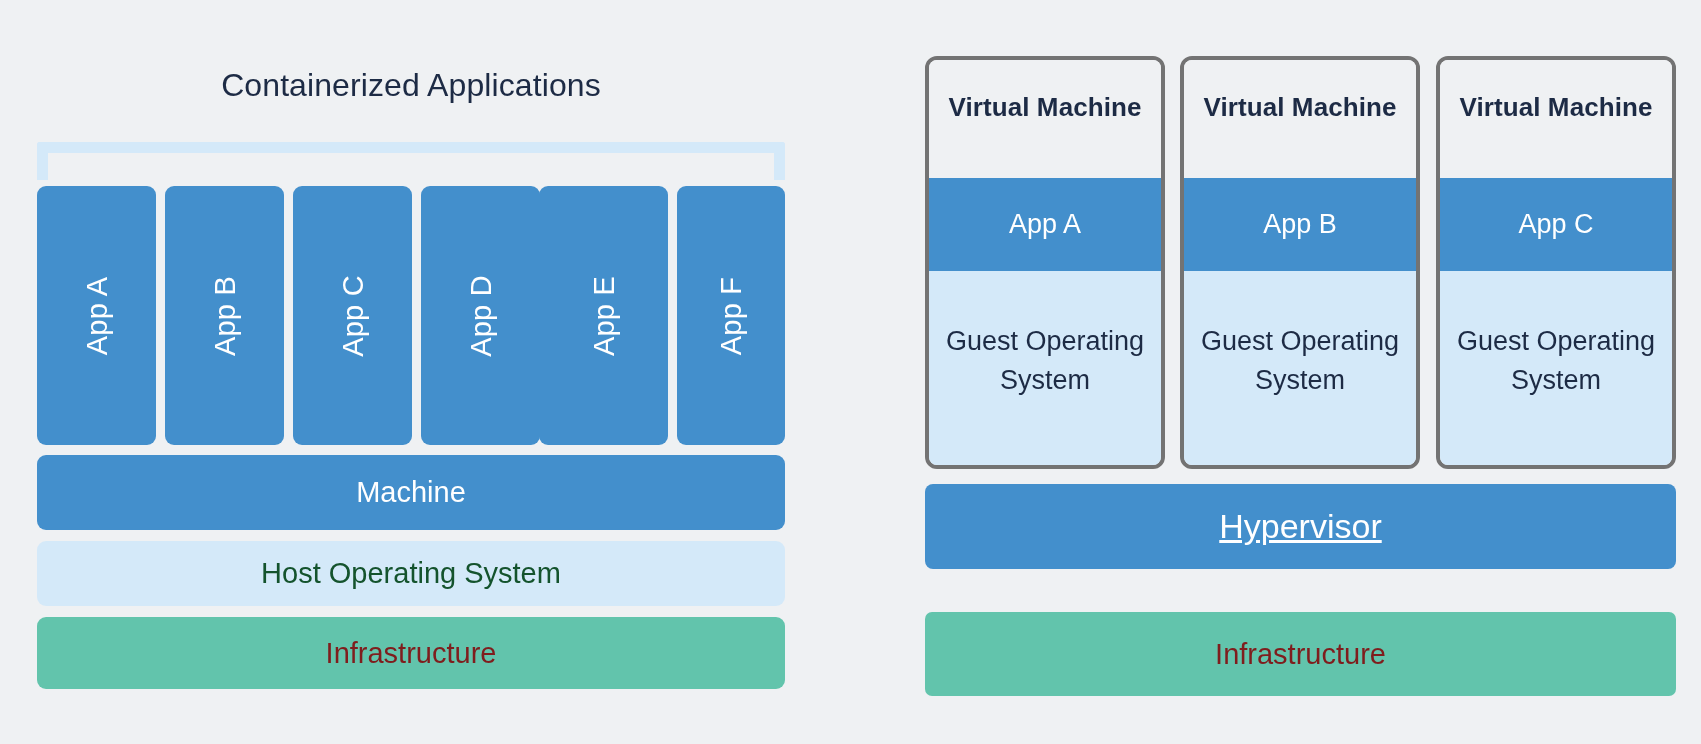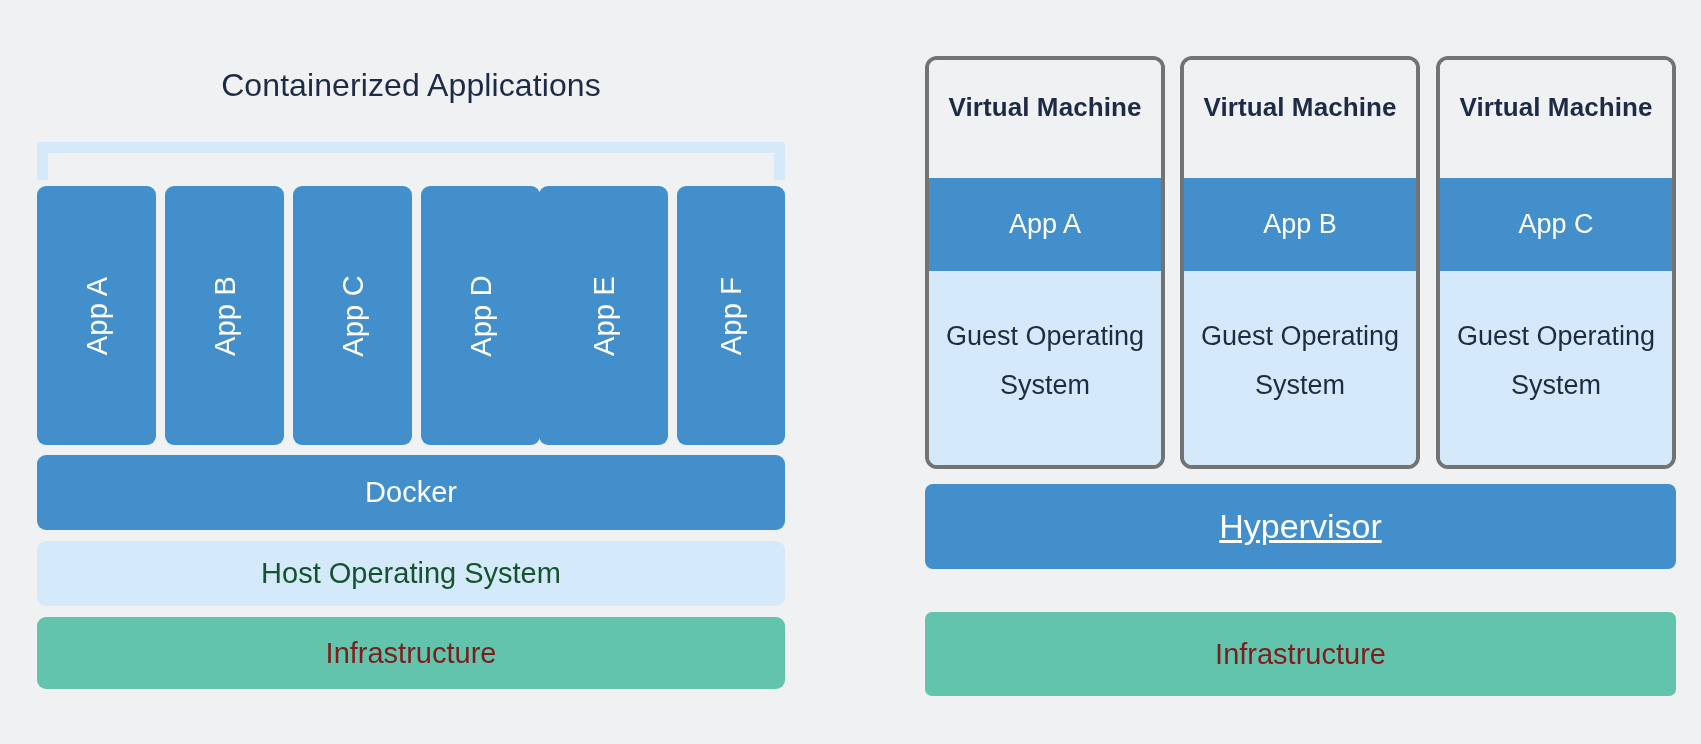--- a/index.html
+++ b/index.html
@@ -172,21 +172,21 @@
     font-size: 27px;
   }
   .vm-guest {
     flex: 1 1 auto;
     display: flex;
     align-items: center;
     justify-content: center;
     background: #d4e9f9;
     color: #1d2b45;
     font-size: 27px;
-    line-height: 49px;
+    line-height: 39px;
     text-align: center;
     padding-bottom: 14px;
     box-sizing: border-box;
   }
 
   #hypervisor-bar {
     left: 925px;
     top: 484px;
     width: 751px;
     height: 85px;
@@ -226,21 +226,21 @@
     <div class="app-col" style="left:421px;">
       <span class="vlabel">App D</span>
     </div>
     <div class="app-col" style="left:539px;width:129px;">
       <span class="vlabel">App E</span>
     </div>
     <div class="app-col" style="left:677px;width:108px;">
       <span class="vlabel">App F</span>
     </div>
 
-    <div id="docker-bar" class="box box-blue">Docker</div>
+    <div id="docker-bar" class="box box-blue">Machine</div>
 
     <div id="host-os-bar" class="box box-lightblue">Host Operating System</div>
 
     <div id="left-infra-bar" class="box box-green">Infrastructure</div>
   </div>
 
   <div id="right-panel">
 
     <div class="vm" style="left:925px;">
       <div class="vm-title">Virtual Machine</div>

